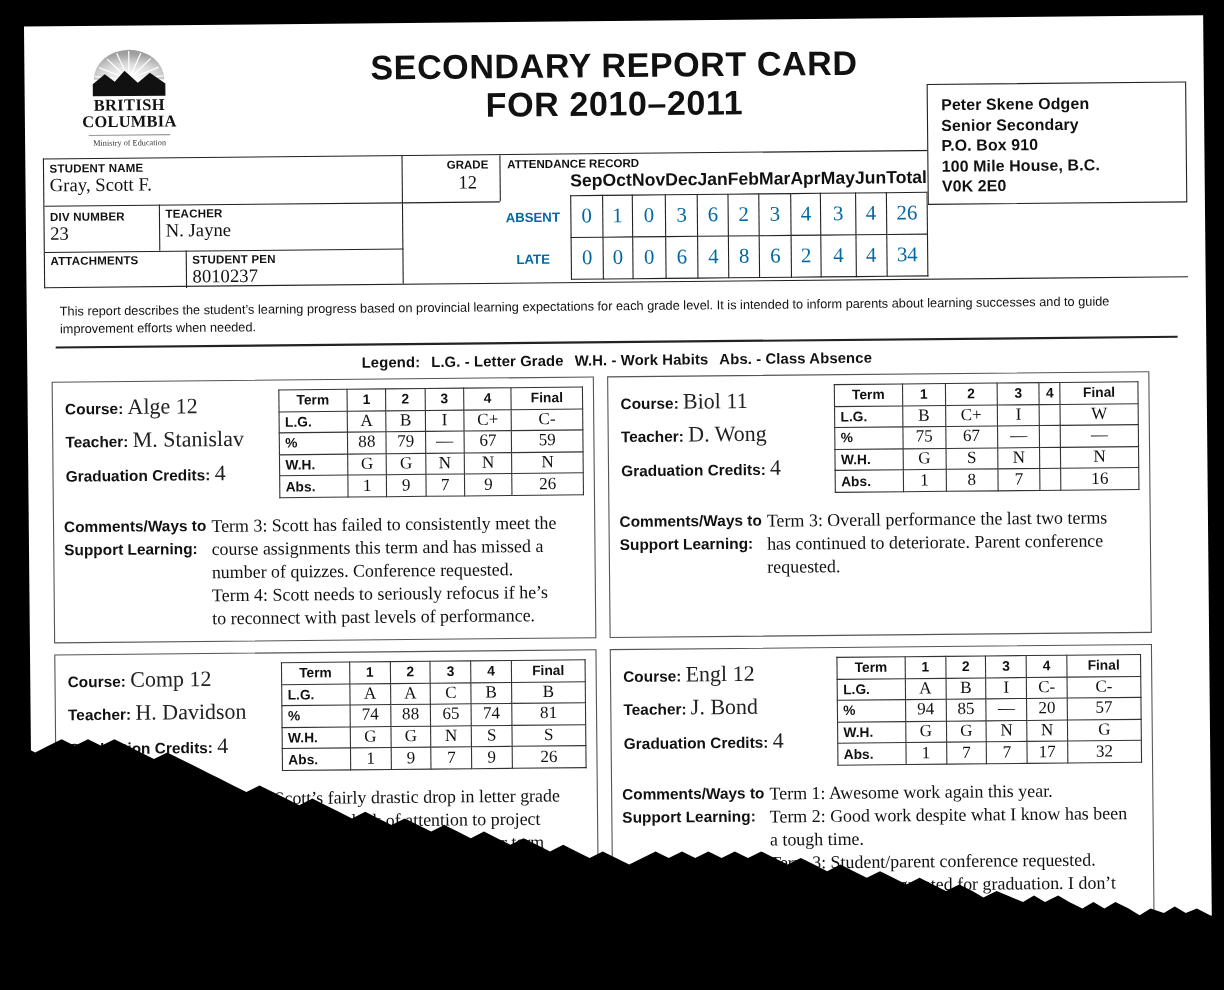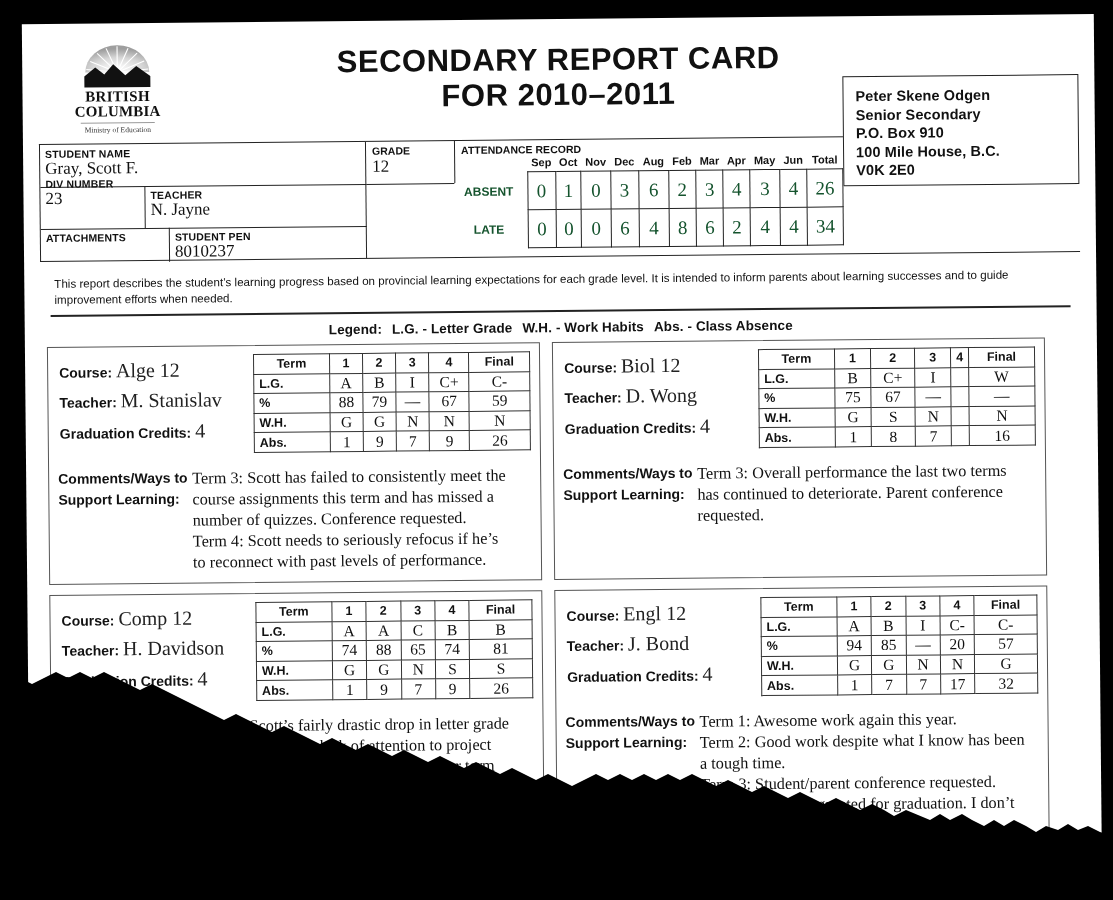--- a/index.html
+++ b/index.html
@@ -117,27 +117,27 @@
     font-size: 10.5px; font-weight: bold; color: #111; padding: 3px 0 0 6px;
   }
   .att-grade-val {
     font-family: "Liberation Serif", serif;
     font-size: 17px; padding-left: 6px; color: #111;
   }
   table.att-tbl {
     border-collapse: collapse; width: 100%;
   }
   table.att-tbl th {
-    font-size: 11px; font-weight: bold; color: #111;
+    font-size: 16px; font-weight: bold; color: #111;
     text-align: center; padding: 1px 0 3px 0; border: none;
   }
   table.att-tbl th.tot { font-weight: bold; }
   table.att-tbl td {
     font-family: "Liberation Serif", serif;
-    font-size: 19px; color: #14532d;
+    font-size: 19px; color: #0369a1;
     text-align: center; height: 38px;
     border: 1.1px solid #222;
   }
   table.att-tbl td.rowlab {
     font-family: "Liberation Sans", sans-serif;
     font-size: 12px; font-weight: bold; border: none;
     text-align: center; padding-right: 6px;
   }
 
   
@@ -189,21 +189,21 @@
     border: 1.1px solid #333;
     text-align: center;
     height: 19.6px;
     padding: 0;
   }
   table.grade th {
     font-size: 12.5px; font-weight: bold; color: #111;
   }
   table.grade td.rl {
     font-size: 12.5px; font-weight: bold; color: #111;
-    width: 76px; text-align: left; padding-left: 5px;
+    width: 62px; text-align: left; padding-left: 5px;
   }
   table.grade td.d {
     font-family: "Liberation Serif", serif;
     font-size: 15.5px; color: #111;
   }
   .comments-zone { margin-top: 14px; display: flex; }
   .comments-lab {
     width: 132px; flex: none;
     font-size: 14px; font-weight: bold; color: #111; line-height: 1.5;
   }
@@ -290,21 +290,21 @@
 
     <div class="info-zone">
 
       <div class="info-left">
         <div class="cellbox" style="left:0;top:0;width:326px;height:42px">
           <div class="cap">STUDENT NAME</div>
           <div class="val">Gray, Scott F.</div>
         </div>
         <div class="hline" style="left:0;top:42px;width:326px"></div>
 
-        <div class="cellbox" style="left:0;top:30px;width:120px;height:42px">
+        <div class="cellbox" style="left:0;top:44px;width:120px;height:42px">
           <div class="cap">DIV NUMBER</div>
           <div class="val">23</div>
         </div>
         <div class="vline" style="left:104px;top:42px;height:42px"></div>
         <div class="cellbox" style="left:105px;top:42px;width:221px;height:42px">
           <div class="cap">TEACHER</div>
           <div class="val">N. Jayne</div>
         </div>
         <div class="hline" style="left:0;top:84px;width:326px"></div>
 
@@ -313,38 +313,38 @@
           <div class="val"></div>
         </div>
         <div class="vline" style="left:128px;top:84px;height:34px"></div>
         <div class="cellbox" style="left:129px;top:84px;width:197px;height:34px">
           <div class="cap">STUDENT PEN</div>
           <div class="val">8010237</div>
         </div>
       </div>
 
       <div class="att">
-        <div style="position:absolute;left:0;top:0;width:112px;height:42px;">
+        <div style="position:absolute;left:0;top:0;width:112px;height:42px;text-align:center;">
           <div class="att-label">GRADE</div>
           <div class="att-grade-val">12</div>
         </div>
         <div class="vline" style="left:88px;top:0;height:42px"></div>
         <div class="hline" style="left:0;top:42px;width:88px"></div>
 
         <div style="position:absolute;left:89px;top:0;right:0;height:100%;">
           <div class="att-label">ATTENDANCE RECORD</div>
           <table class="att-tbl">
             <thead>
               <tr>
                 <th style="width:72px;border:none"></th>
                 <th>Sep</th>
                 <th>Oct</th>
                 <th>Nov</th>
                 <th>Dec</th>
-                <th>Aug</th>
+                <th>Jan</th>
                 <th>Feb</th>
                 <th>Mar</th>
                 <th>Apr</th>
                 <th>May</th>
                 <th>Jun</th>
                 <th class="tot">Total</th>
               </tr>
             </thead>
             <tbody>
               <tr>
@@ -452,21 +452,21 @@
             <div class="cl">number of quizzes. Conference requested.</div>
             <div class="cl">Term 4: Scott needs to seriously refocus if he’s</div>
             <div class="cl">to reconnect with past levels of  performance.</div>
           </div>
         </div>
       </div>
 
       <div class="course-card card-a">
         <div class="course-top">
           <div class="course-meta">
-            <div class="meta-line"><span>Course:</span> <span class="v">Biol 12</span></div>
+            <div class="meta-line"><span>Course:</span> <span class="v">Biol 11</span></div>
             <div class="meta-line"><span>Teacher:</span> <span class="v">D. Wong</span></div>
             <div class="meta-line"><span>Graduation Credits:</span> <span class="v">4</span></div>
           </div>
           <table class="grade">
             <tbody>
                   <tr>
               <th>Term</th>
               <th>1</th>
               <th>2</th>
               <th>3</th>

